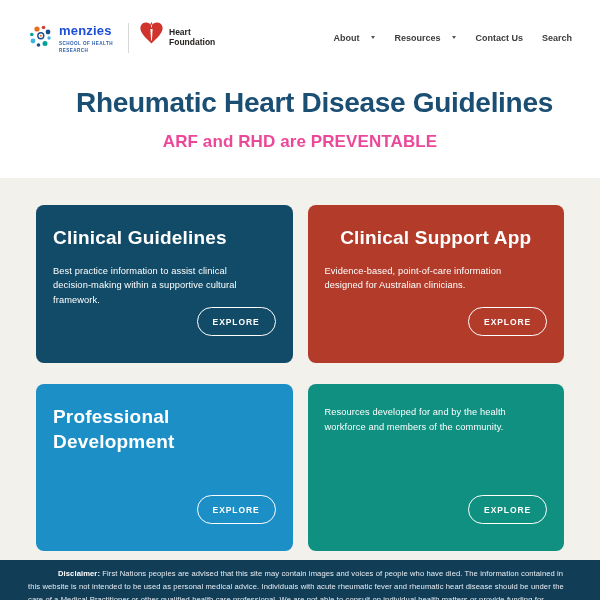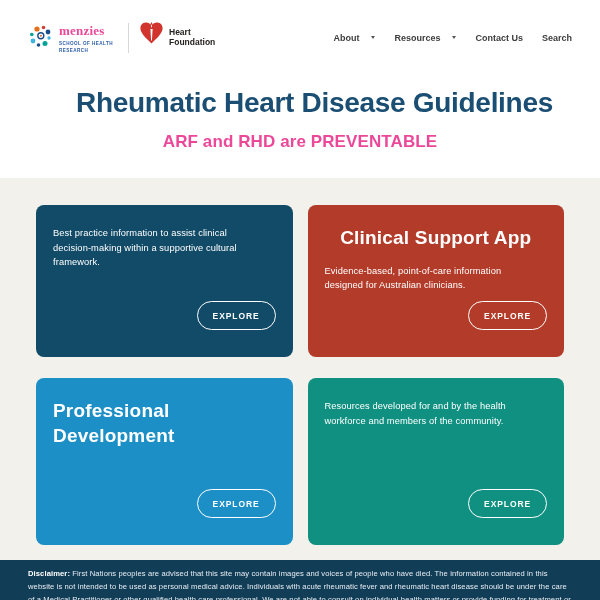--- a/index.html
+++ b/index.html
@@ -14,22 +14,22 @@
     height: 75px;
     background: #ffffff;
     display: flex;
     align-items: center;
     justify-content: space-between;
     padding: 0 28px;
   }
   .logo-group { display: flex; align-items: center; gap: 11px; }
   .menzies-logo { display: flex; align-items: center; gap: 5px; }
   .menzies-text .menzies-name {
-    font-size: 13px; font-weight: bold; color: #ec4899;
-    letter-spacing: 0.2px; line-height: 1; font-family: Liberation Serif, serif;
+    font-size: 13px; font-weight: bold; color: #1d4ed8;
+    letter-spacing: 0.2px; line-height: 1;
   }
   .menzies-text .menzies-sub {
     display: block; font-size: 4.6px; font-weight: bold; color: #2a5da8;
     letter-spacing: 0.45px; width: 58px; line-height: 1.5; margin-top: 2px;
   }
   .logo-divider { width: 1px; height: 30px; background: #d8d8d8; }
   .heart-logo { display: flex; align-items: center; gap: 6px; }
   .heart-text { font-size: 8.5px; font-weight: bold; color: #25221f; line-height: 1.15; }
 
   .nav { display: flex; align-items: center; gap: 19px; }
@@ -93,21 +93,21 @@
     padding: 9px 15px 8px 15px;
     font-size: 8.5px; font-weight: 600; letter-spacing: 0.9px;
     font-family: inherit; cursor: pointer;
   }
 
   
   .footer {
     height: 40px; padding: 7px 28px 0 28px;
     color: #e7eef3; font-size: 7.6px; line-height: 13px; letter-spacing: 0.1px;
   }
-  .footer strong { color: #ffffff; }
+  .footer strong { color: #ffffff; margin-left: 30px; }
 </style>
 </head>
 <body>
 
 <header class="header">
   <div class="logo-group">
     <div class="menzies-logo">
       <span>
         <svg width="26" height="26" viewBox="0 0 26 26">
           <circle cx="9" cy="6" r="2.6" fill="#e4701e"></circle>
@@ -164,20 +164,21 @@
 
 <section class="hero">
   <h1 class="hero-title" style="color: rgb(27, 78, 115); margin-left: 29px;">Rheumatic Heart Disease Guidelines</h1>
   <div class="hero-subtitle" style="color: #ec4899;">ARF and RHD are PREVENTABLE</div>
 </section>
 
 <section class="cards-section" style="background: rgb(242, 241, 236);">
   <div class="cards-grid">
 
     <div class="card" style="background: rgb(17, 75, 103);">
+      <div class="card-title">Clinical Guidelines</div>
       <div class="card-body">Best practice information to assist clinical decision-making within a supportive cultural framework.</div>
       <button class="explore-btn">EXPLORE</button>
     </div>
 
     <div class="card" style="background: rgb(179, 59, 42); align-items: center;">
       <div class="card-title">Clinical Support App</div>
       <div class="card-body">Evidence-based, point-of-care information designed for Australian clinicians.</div>
       <button class="explore-btn">EXPLORE</button>
     </div>
 

